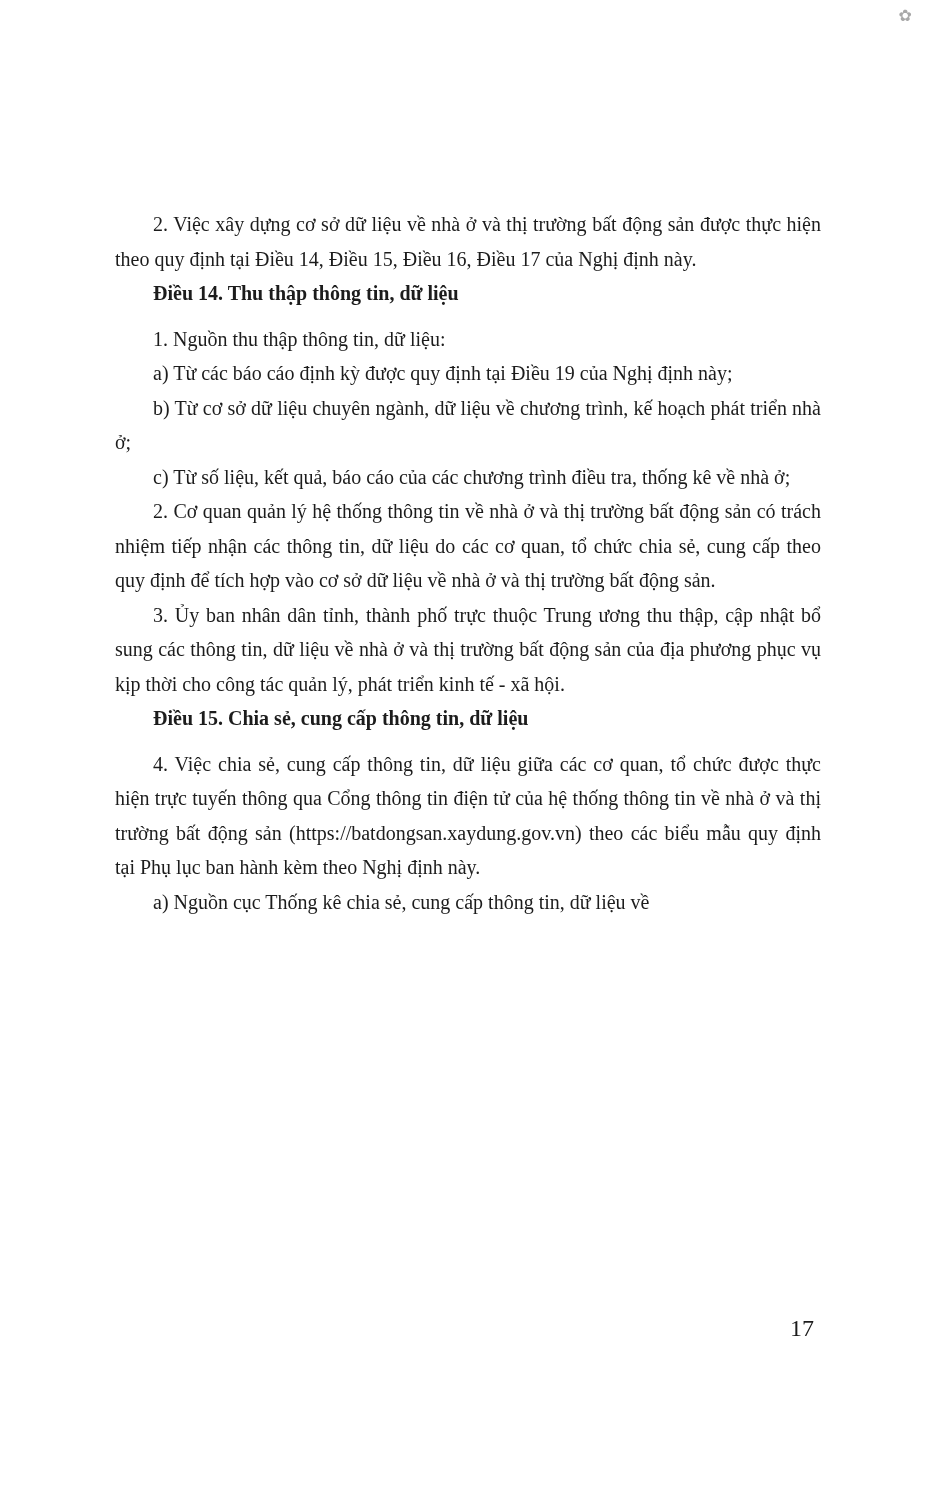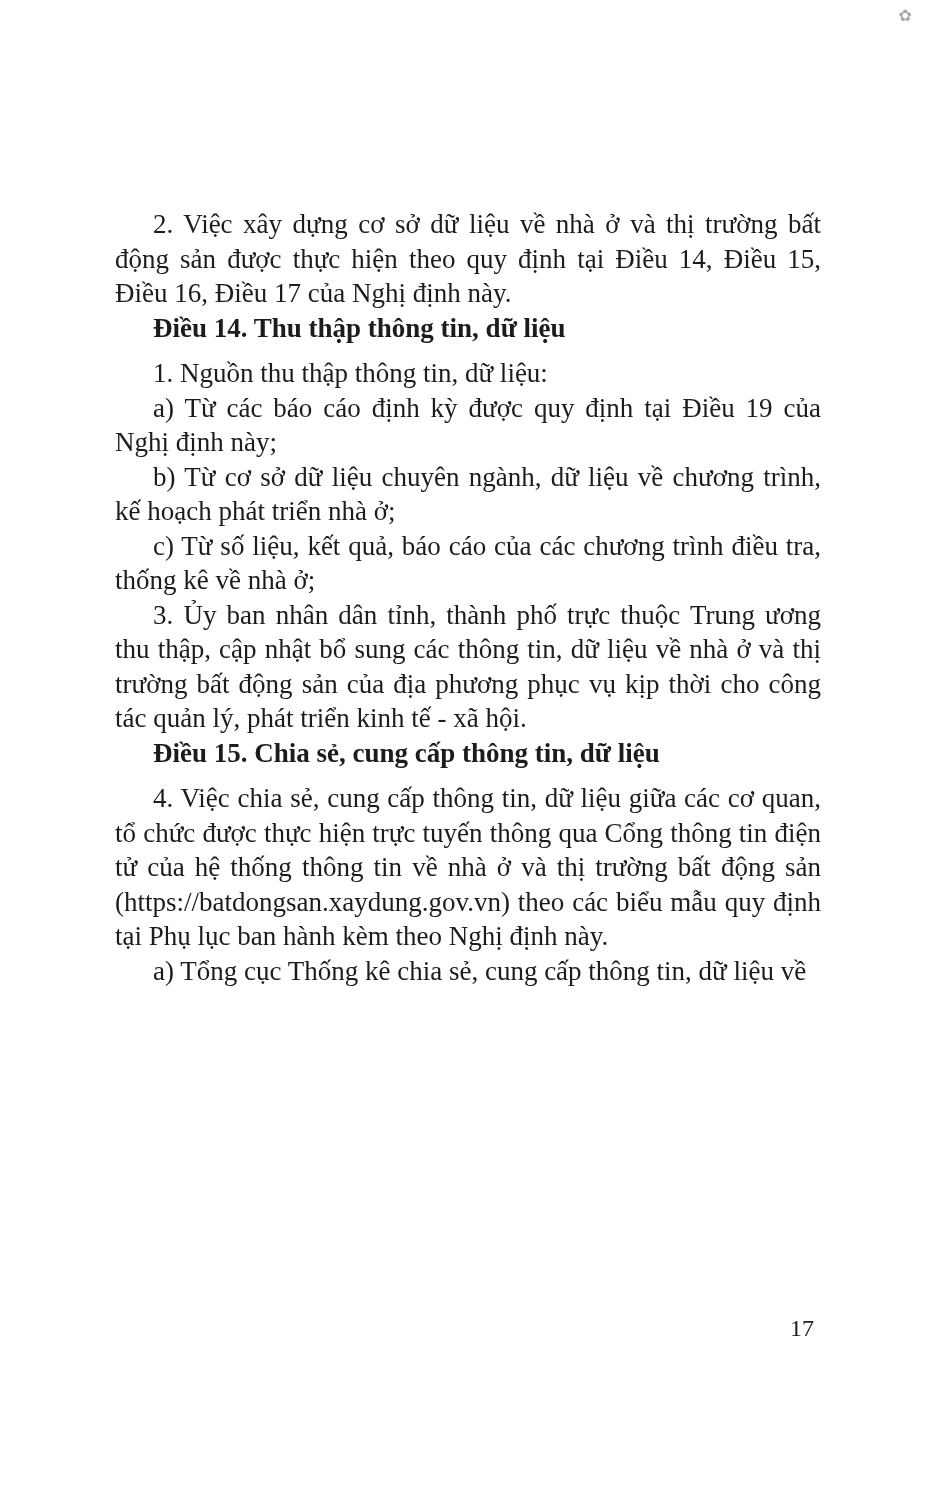--- a/index.html
+++ b/index.html
@@ -22,21 +22,21 @@
     right: 24px;
     font-size: 16px;
     color: #a8a8a8;
     line-height: 1;
   }
   .content {
     position: absolute;
     left: 115px;
     top: 207px;
     width: 706px;
-    font-size: 27px;
+    font-size: 20px;
     line-height: 34.5px;
     text-align: justify;
   }
   .content p {
     margin: 0;
     text-indent: 38px;
   }
   .content p.heading {
     font-weight: bold;
     margin-bottom: 11px;
@@ -56,21 +56,22 @@
 
   <span class="ornament">✿</span>
 
   <div class="content">
     <p>2. Việc xây dựng cơ sở dữ liệu về nhà ở và thị trường bất động sản được thực hiện theo quy định tại Điều 14, Điều 15, Điều 16, Điều 17 của Nghị định này.</p>
     <p class="heading">Điều 14. Thu thập thông tin, dữ liệu</p>
     <p>1. Nguồn thu thập thông tin, dữ liệu:</p>
     <p>a) Từ các báo cáo định kỳ được quy định tại Điều 19 của Nghị định này;</p>
     <p>b) Từ cơ sở dữ liệu chuyên ngành, dữ liệu về chương trình, kế hoạch phát triển nhà ở;</p>
     <p>c) Từ số liệu, kết quả, báo cáo của các chương trình điều tra, thống kê về nhà ở;</p>
+    <p>2. Cơ quan quản lý hệ thống thông tin về nhà ở và thị trường bất động sản có trách nhiệm tiếp nhận các thông tin, dữ liệu do các cơ quan, tổ chức chia sẻ, cung cấp theo quy định để tích hợp vào cơ sở dữ liệu về nhà ở và thị trường bất động sản.</p>
     <p>3. Ủy ban nhân dân tỉnh, thành phố trực thuộc Trung ương thu thập, cập nhật bổ sung các thông tin, dữ liệu về nhà ở và thị trường bất động sản của địa phương phục vụ kịp thời cho công tác quản lý, phát triển kinh tế - xã hội.</p>
     <p class="heading">Điều 15. Chia sẻ, cung cấp thông tin, dữ liệu</p>
     <p>4. Việc chia sẻ, cung cấp thông tin, dữ liệu giữa các cơ quan, tổ chức được thực hiện trực tuyến thông qua Cổng thông tin điện tử của hệ thống thông tin về nhà ở và thị trường bất động sản (https://batdongsan.xaydung.gov.vn) theo các biểu mẫu quy định tại Phụ lục ban hành kèm theo Nghị định này.</p>
-    <p>a) Tổng cục Thống kê chia sẻ, cung cấp thông tin, dữ liệu về</p>
+    <p>a) Nguồn cục Thống kê chia sẻ, cung cấp thông tin, dữ liệu về</p>
   </div>
 
   <div class="page-number">17</div>
 
 </div>
 
 </body></html>

